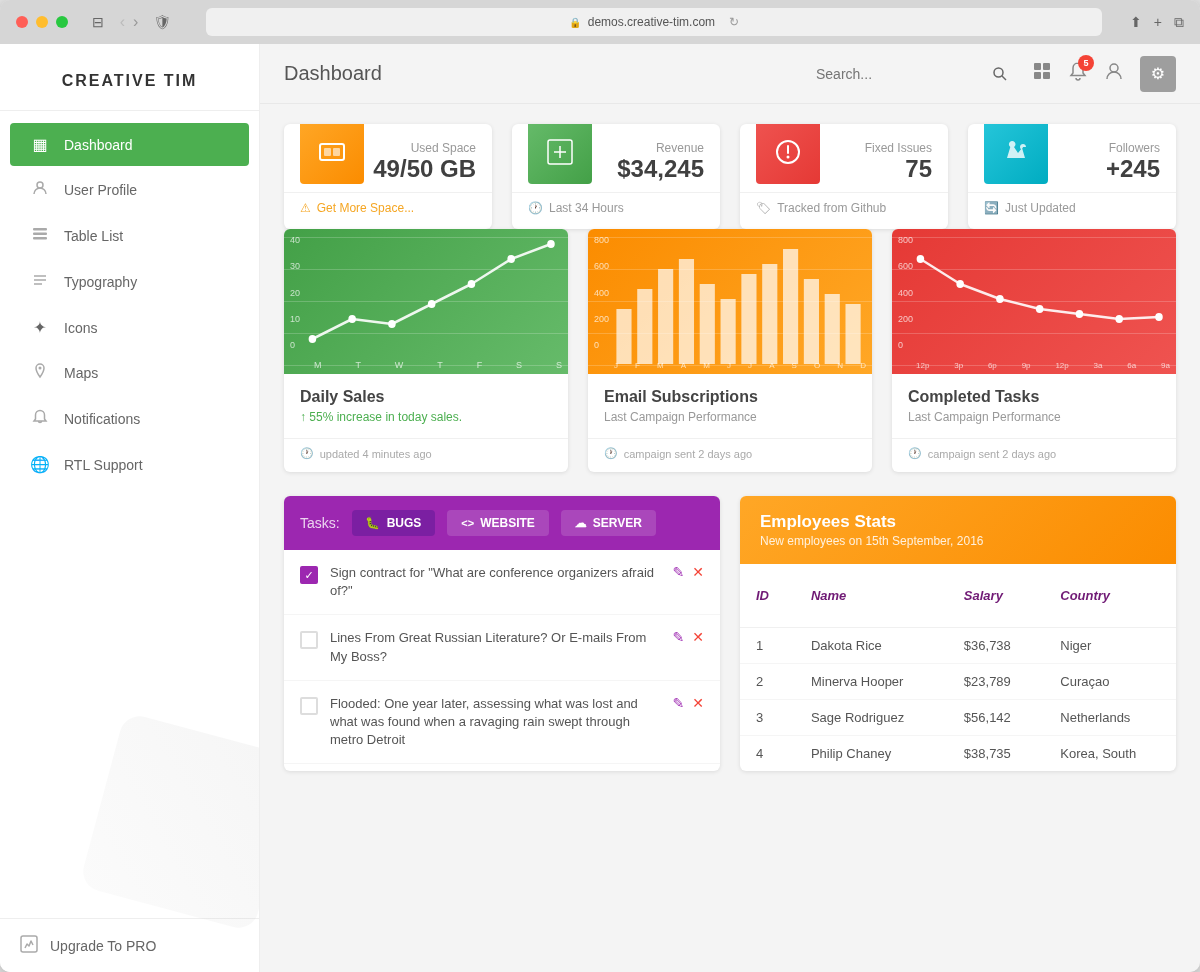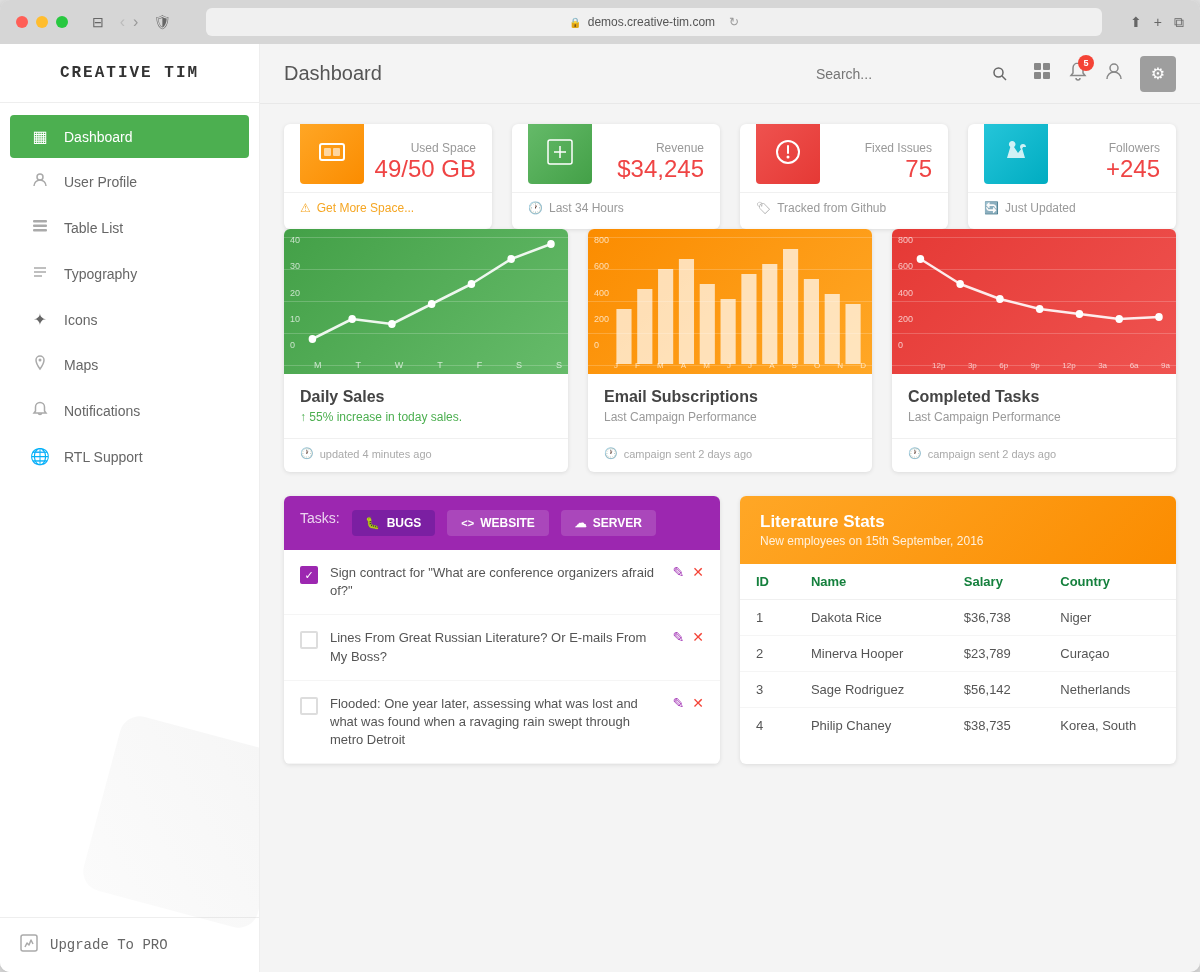--- a/index.html
+++ b/index.html
@@ -57,28 +57,27 @@
       width: 260px;
       background: #fff;
       flex-shrink: 0;
       display: flex;
       flex-direction: column;
       border-right: 1px solid #eee;
       position: relative;
       overflow: hidden;
     }
     .sidebar-logo {
-      padding: 20px 20px 20px;
+      padding: 28px 20px 20px;
       font-size: 16px;
       font-weight: 700;
       letter-spacing: 2px;
       color: #333;
       border-bottom: 1px solid #eee;
       text-align: center;
-      font-family: Liberation Mono, monospace;
     }
     .sidebar-nav { flex: 1; padding: 10px 0; }
     .nav-item {
       display: flex;
       align-items: center;
       gap: 14px;
       padding: 12px 20px;
       cursor: pointer;
       color: #666;
       font-size: 14px;
@@ -96,21 +95,20 @@
     .nav-icon { font-size: 16px; width: 20px; text-align: center; }
     .sidebar-bottom {
       padding: 16px 20px;
       border-top: 1px solid #eee;
       display: flex;
       align-items: center;
       gap: 12px;
       color: #666;
       font-size: 14px;
       cursor: pointer;
-      font-family: Liberation Mono, monospace;
     }
     .sidebar-bg-watermark {
       position: absolute;
       bottom: 60px;
       right: -20px;
       width: 180px;
       height: 180px;
       opacity: 0.08;
       background: linear-gradient(45deg, #ccc, #888);
       border-radius: 20px;
@@ -232,21 +230,21 @@
       font-size: 28px;
       flex-shrink: 0;
       margin-top: -20px;
     }
     .icon-orange { background: linear-gradient(135deg, #ffa726, #fb8c00); }
     .icon-green { background: linear-gradient(135deg, #66bb6a, #43a047); }
     .icon-red { background: linear-gradient(135deg, #ef5350, #e53935); }
     .icon-teal { background: linear-gradient(135deg, #26c6da, #00acc1); }
     .stat-info { text-align: right; }
     .stat-label { font-size: 12px; color: #999; font-weight: 500; }
-    .stat-value { font-size: 24px; font-weight: 400; color: #ef4444; }
+    .stat-value { font-size: 24px; font-weight: 700; color: #404040; }
     .stat-card-bottom {
       padding: 8px 16px 14px;
       font-size: 12px;
       color: #999;
       display: flex;
       align-items: center;
       gap: 6px;
       border-top: 1px solid #f0f0f0;
     }
     .stat-link { color: #f5a623; font-size: 12px; text-decoration: none; }
@@ -332,21 +330,21 @@
       grid-template-columns: 1fr 1fr;
       gap: 20px;
     }
 
     
     .tasks-panel { background: #fff; border-radius: 6px; box-shadow: 0 1px 4px rgba(0,0,0,0.1); overflow: hidden; }
     .tasks-header {
       background: #9c27b0;
       padding: 14px 16px;
       display: flex;
-      align-items: flex-start;
+      align-items: center;
       gap: 12px;
     }
     .tasks-header-label { color: rgba(255,255,255,0.8); font-size: 14px; font-weight: 500; }
     .task-tag {
       display: flex;
       align-items: center;
       gap: 6px;
       padding: 6px 14px;
       border-radius: 4px;
       font-size: 12px;
@@ -384,26 +382,27 @@
     
     .employees-panel { background: #fff; border-radius: 6px; box-shadow: 0 1px 4px rgba(0,0,0,0.1); overflow: hidden; }
     .employees-header {
       background: linear-gradient(135deg, #ffa726, #fb8c00);
       padding: 16px 20px;
     }
     .employees-header-title { color: #fff; font-size: 17px; font-weight: 600; }
     .employees-header-subtitle { color: rgba(255,255,255,0.85); font-size: 12px; margin-top: 2px; }
     .employees-table { width: 100%; border-collapse: collapse; }
     .employees-table th {
-      padding: 10px 16px;
+      padding: 24px 16px;
       text-align: left;
       font-size: 13px;
-      color: #15803d;
+      color: #701a75;
       font-weight: 600;
       border-bottom: 1px solid #f0f0f0;
+      font-style: italic;
     }
     .employees-table td {
       padding: 10px 16px;
       font-size: 13px;
       color: #555;
       border-bottom: 1px solid #f5f5f5;
     }
     .employees-table tr:last-child td { border-bottom: none; }
   </style>
 </head>
@@ -754,21 +753,21 @@
               <svg class="chart-svg" viewBox="0 0 300 145" preserveAspectRatio="none">
                 <polyline points="30,30 72,55 114,70 156,80 198,85 240,90 282,88" fill="none" stroke="rgba(255,255,255,0.9)" stroke-width="2.5" stroke-linejoin="round"></polyline>
                 <circle cx="30" cy="30" r="4" fill="white"></circle>
                 <circle cx="72" cy="55" r="4" fill="white"></circle>
                 <circle cx="114" cy="70" r="4" fill="white"></circle>
                 <circle cx="156" cy="80" r="4" fill="white"></circle>
                 <circle cx="198" cy="85" r="4" fill="white"></circle>
                 <circle cx="240" cy="90" r="4" fill="white"></circle>
                 <circle cx="282" cy="88" r="4" fill="white"></circle>
               </svg>
-              <div class="chart-x-labels" style="font-size:8px;left:40px;">
+              <div class="chart-x-labels" style="font-size:8px;left:24px;">
                 <span>12p</span>
                 <span>3p</span>
                 <span>6p</span>
                 <span>9p</span>
                 <span>12p</span>
                 <span>3a</span>
                 <span>6a</span>
                 <span>9a</span>
               </div>
             </div>
@@ -825,21 +824,21 @@
               <div class="task-text">Flooded: One year later, assessing what was lost and what was found when a ravaging rain swept through metro Detroit</div>
               <div class="task-actions">
                 <span class="task-edit">✎</span>
                 <span class="task-delete">✕</span>
               </div>
             </div>
           </div>
 
           <div class="employees-panel">
             <div class="employees-header">
-              <div class="employees-header-title">Literature Stats</div>
+              <div class="employees-header-title">Employees Stats</div>
               <div class="employees-header-subtitle">New employees on 15th September, 2016</div>
             </div>
             <table class="employees-table">
               <thead>
                 <tr>
                   <th>ID</th>
                   <th>Name</th>
                   <th>Salary</th>
                   <th>Country</th>
                 </tr>

